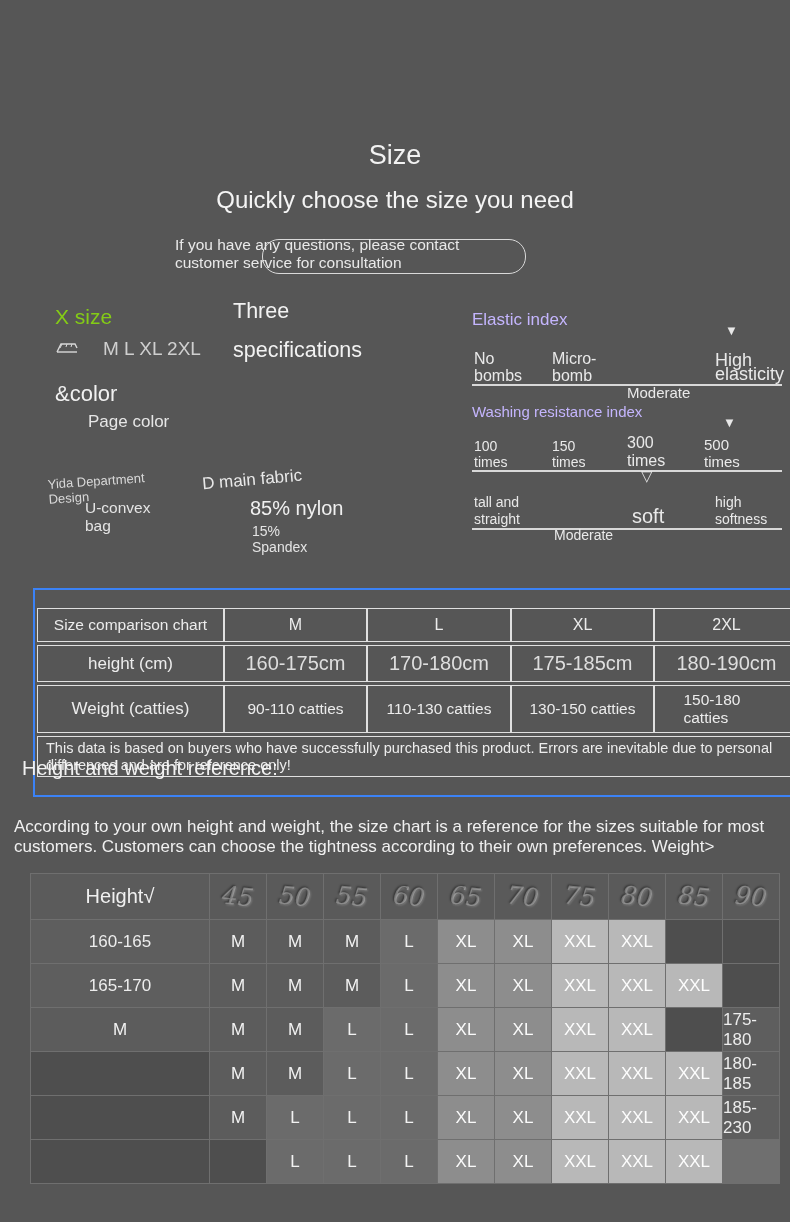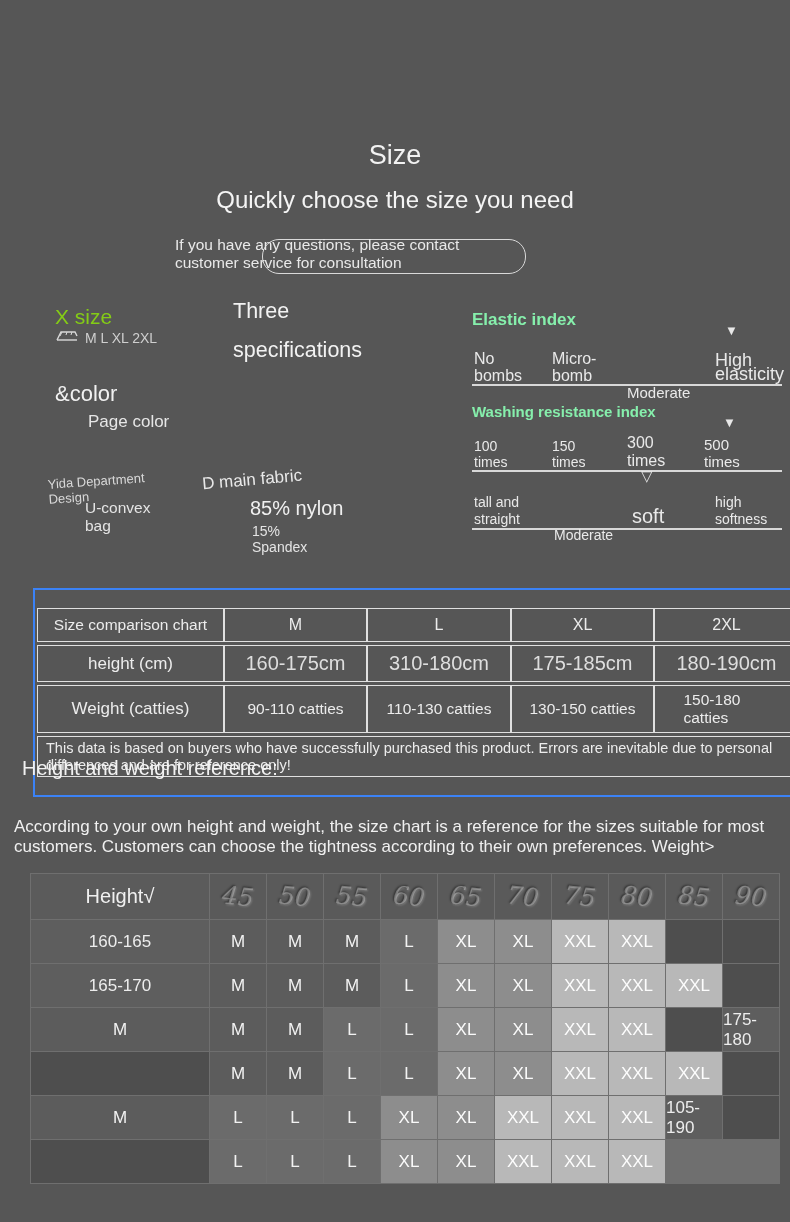--- a/index.html
+++ b/index.html
@@ -13,37 +13,37 @@
 
   
   #page-title{top:140px;left:0;width:790px;text-align:center;font-size:27px;color:#f2f2f2;}
   #page-subtitle{top:186px;left:0;width:790px;text-align:center;font-size:24px;color:#f4f4f4;}
   #contact-note{top:236px;left:175px;width:350px;font-size:15.5px;line-height:17.5px;color:#e9e9e9;}
   #contact-oval{top:239px;left:262px;width:262px;height:33px;border:1px solid #d9d9d9;border-radius:17px;}
 
   
   #size-block{top:305px;left:55px;}
   #size-block .h{font-size:21px;color:#84cc16;}
-  #size-block .vals{font-size:14px;color:#cfcfcf;display:flex;align-items:center;gap:6px;}
+  #size-block .vals{margin-top:9px;font-size:19px;color:#cfcfcf;display:flex;align-items:center;gap:24px;}
   #color-block{top:381px;left:55px;}
   #color-block .h{font-size:22px;color:#f0f0f0;}
   #color-block .sub{margin-top:5px;margin-left:33px;font-size:17px;color:#e6e6e6;}
   #brand-block{top:472px;left:48px;width:140px;font-size:13px;line-height:15px;color:#d8d8d8;transform:rotate(-4deg);}
   #brand-sub{top:499px;left:85px;width:92px;font-size:15.5px;line-height:18px;color:#e4e4e4;}
 
   
   #three-specs{top:292px;left:233px;width:160px;font-size:21.5px;line-height:39px;color:#f2f2f2;}
   #fabric-block{top:470px;left:202px;}
   #fabric-block .h{font-size:17px;color:#e8e8e8;display:inline-block;transform:rotate(-5deg);}
   #fabric-block .main{margin-top:7px;margin-left:48px;font-size:20px;color:#f0f0f0;}
   #fabric-block .sub{margin-top:3px;margin-left:50px;width:72px;font-size:14px;line-height:16px;color:#e4e4e4;}
 
   
   #right-col{top:310px;left:472px;width:310px;}
-  .idx-title{color:#86efac;font-weight:bold;}
+  .idx-title{color:#c4b5fd;}
   #idx-elastic .idx-title{font-size:17px;}
   #idx-wash .idx-title{font-size:15px;margin-top:17px;}
   #idx-soft .idx-title{font-size:18px;margin-top:17px;}
   .scale{position:relative;border-bottom:2px solid #d8d8d8;margin-top:10px;}
   #idx-elastic .scale{height:44px;}
   #idx-wash .scale{height:40px;}
   #idx-soft .scale{height:46px;}
   .lbl{position:absolute;bottom:0;line-height:17px;color:#e9e9e9;}
   .mk{position:absolute;color:#e8e8e8;font-size:13px;}
   #e-l0{left:2px;width:62px;font-size:16px;}
@@ -176,21 +176,21 @@
         <tr class="r-head">
       <td>Size comparison chart</td>
       <td>M</td>
       <td>L</td>
       <td>XL</td>
       <td>2XL</td>
     </tr>
     <tr class="r-height">
       <td>height (cm)</td>
       <td>160-175cm</td>
-      <td>310-180cm</td>
+      <td>170-180cm</td>
       <td>175-185cm</td>
       <td>180-190cm</td>
     </tr>
     <tr class="r-weight">
       <td>Weight (catties)</td>
       <td>90-110 catties</td>
       <td>110-130 catties</td>
       <td>130-150 catties</td>
       <td><span class="narrow-wrap">150-180 catties</span></td>
     </tr>
@@ -277,32 +277,33 @@
   <div class="mx mx-c c-m">M</div>
   <div class="mx mx-c c-m">M</div>
   <div class="mx mx-c c-l">L</div>
   <div class="mx mx-c c-l">L</div>
   <div class="mx mx-c c-xl">XL</div>
   <div class="mx mx-c c-xl">XL</div>
   <div class="mx mx-c c-xxl">XXL</div>
   <div class="mx mx-c c-xxl">XXL</div>
   <div class="mx mx-c c-xxl">XXL</div>
 
-  <div class="mx mx-c c-e"></div>
-  <div class="mx mx-c c-m">M</div>
-  <div class="mx mx-c c-l">L</div>
-  <div class="mx mx-c c-l">L</div>
-  <div class="mx mx-c c-l">L</div>
-  <div class="mx mx-c c-xl">XL</div>
-  <div class="mx mx-c c-xl">XL</div>
-  <div class="mx mx-c c-xxl">XXL</div>
-  <div class="mx mx-c c-xxl">XXL</div>
-  <div class="mx mx-c c-xxl">XXL</div>
-
-  <div class="mx mx-label">105-190</div>
+  <div class="mx mx-label">180-185</div>
+  <div class="mx mx-c c-e"></div>
+  <div class="mx mx-c c-m">M</div>
+  <div class="mx mx-c c-l">L</div>
+  <div class="mx mx-c c-l">L</div>
+  <div class="mx mx-c c-l">L</div>
+  <div class="mx mx-c c-xl">XL</div>
+  <div class="mx mx-c c-xl">XL</div>
+  <div class="mx mx-c c-xxl">XXL</div>
+  <div class="mx mx-c c-xxl">XXL</div>
+  <div class="mx mx-c c-xxl">XXL</div>
+
+  <div class="mx mx-label">185-230</div>
   <div class="mx mx-c c-e"></div>
   <div class="mx mx-c c-e"></div>
   <div class="mx mx-c c-l">L</div>
   <div class="mx mx-c c-l">L</div>
   <div class="mx mx-c c-l">L</div>
   <div class="mx mx-c c-xl">XL</div>
   <div class="mx mx-c c-xl">XL</div>
   <div class="mx mx-c c-xxl">XXL</div>
   <div class="mx mx-c c-xxl">XXL</div>
   <div class="mx mx-c c-xxl">XXL</div>

